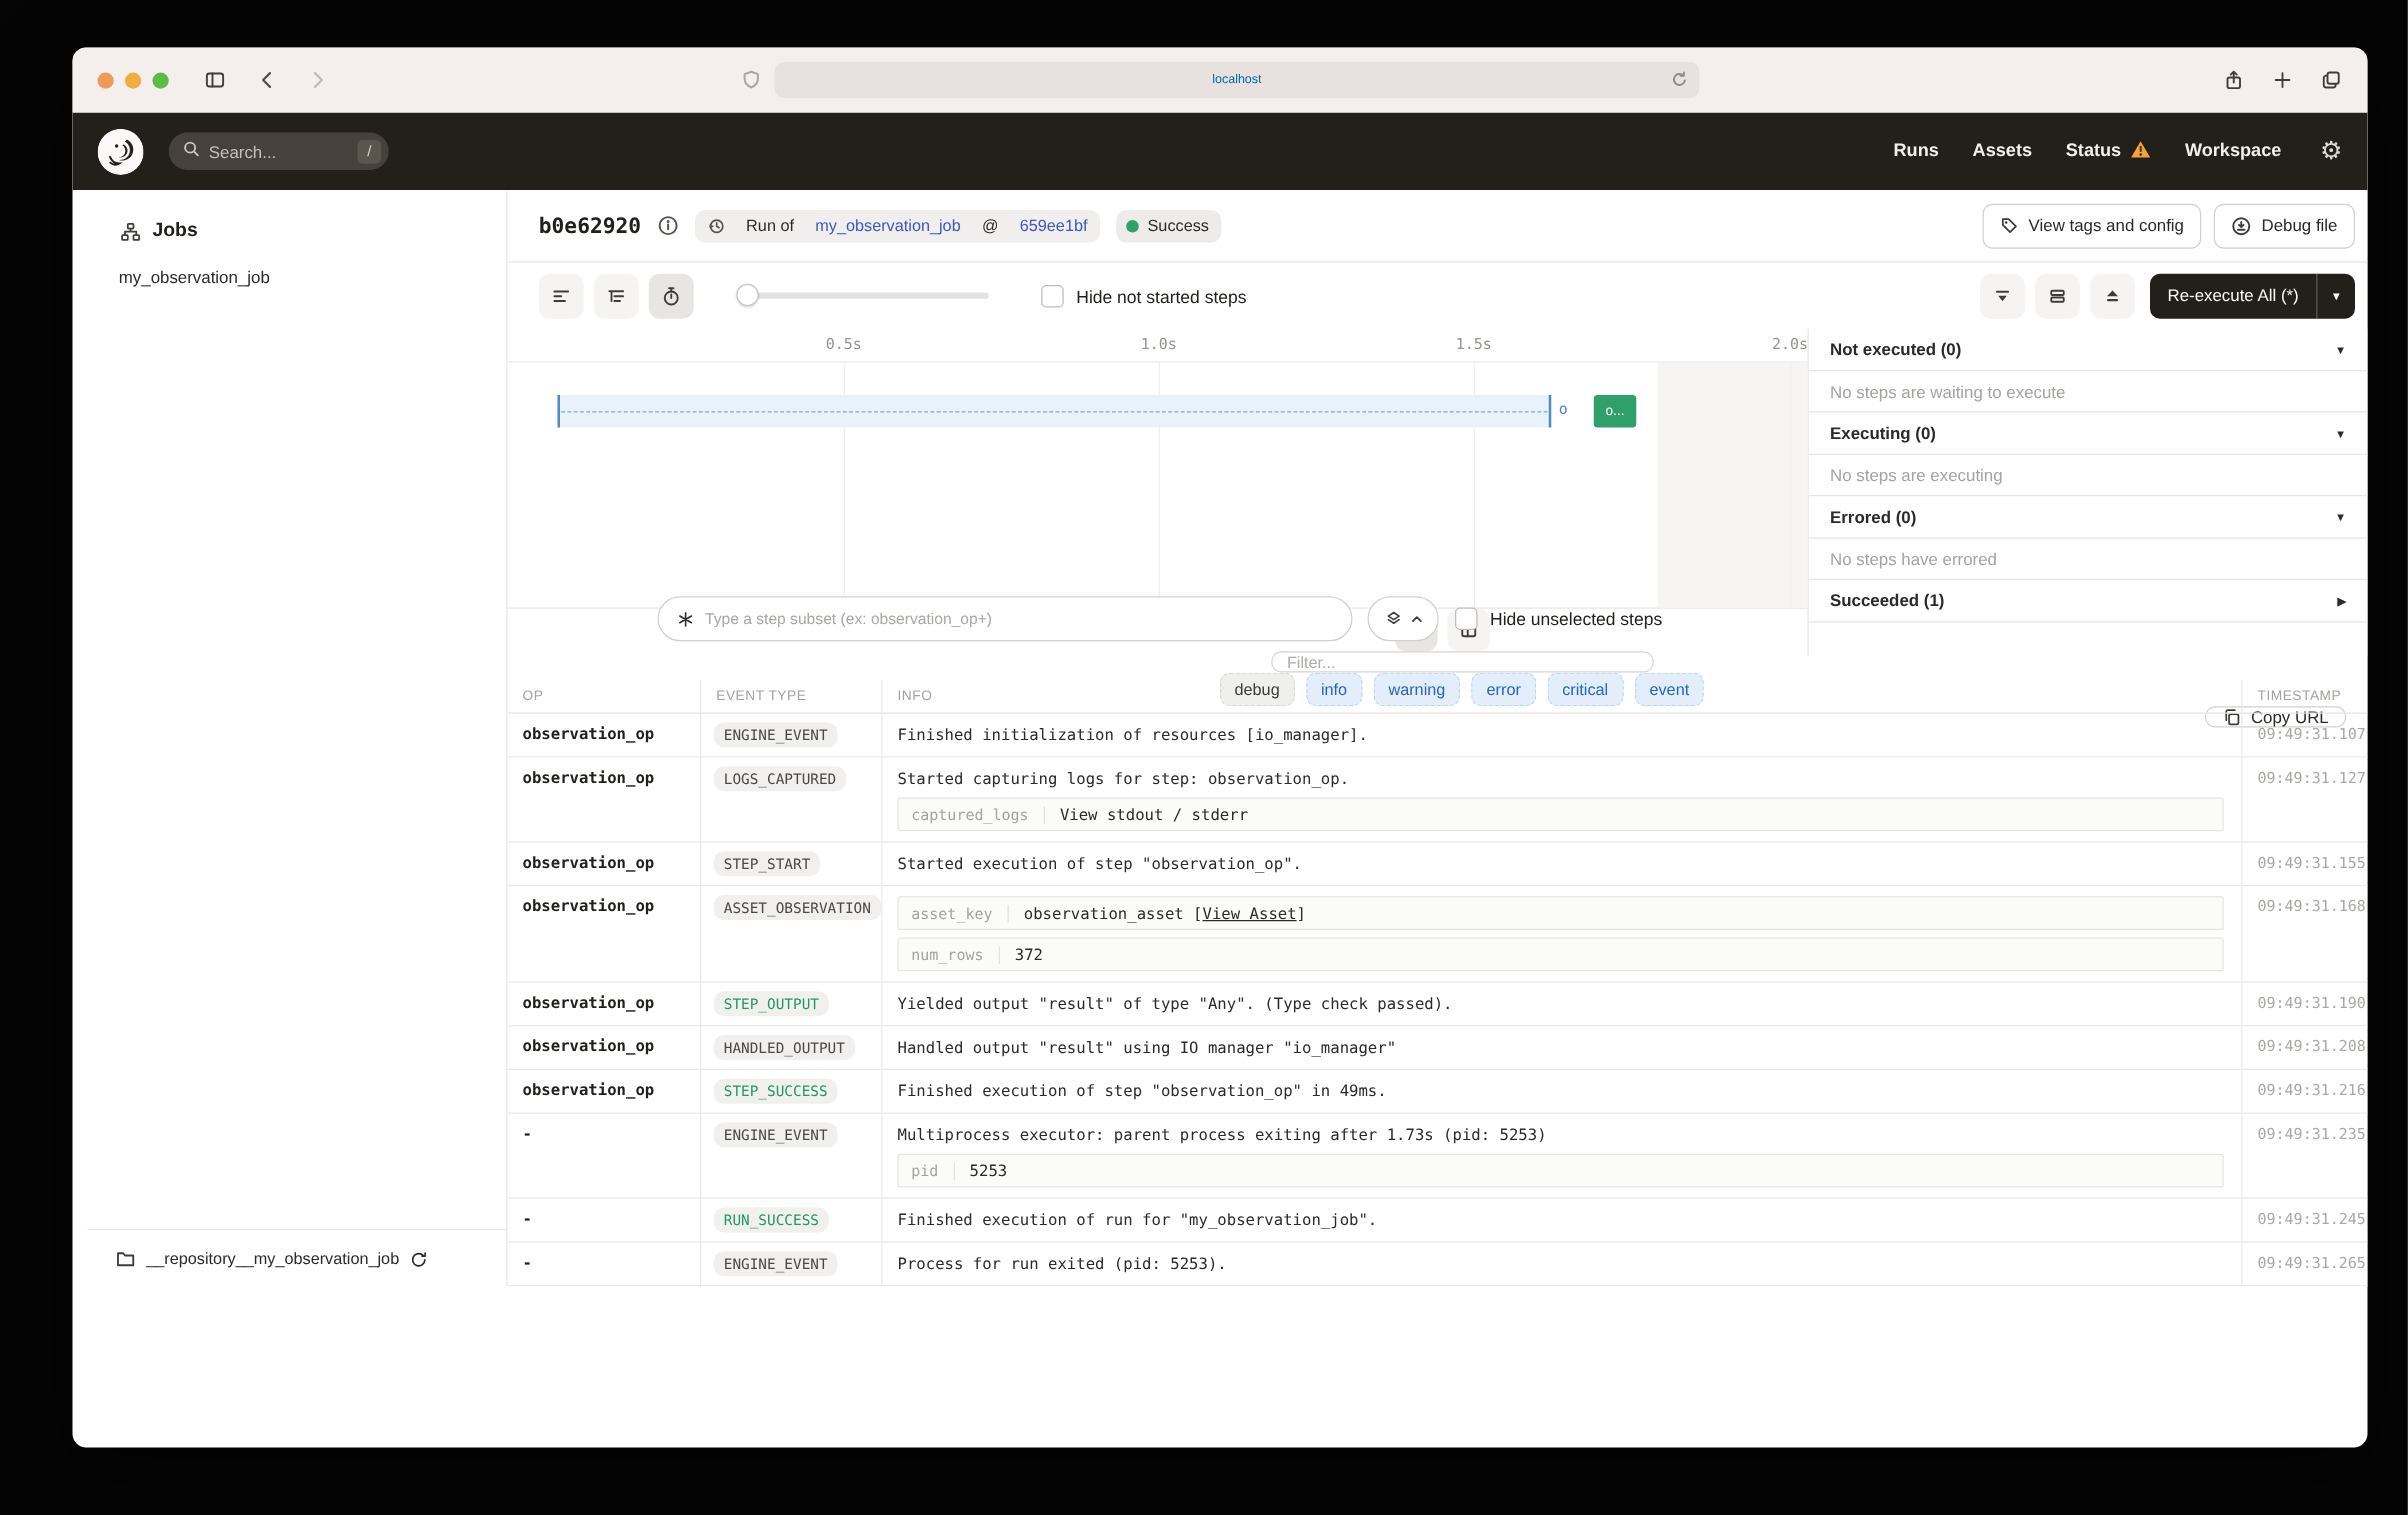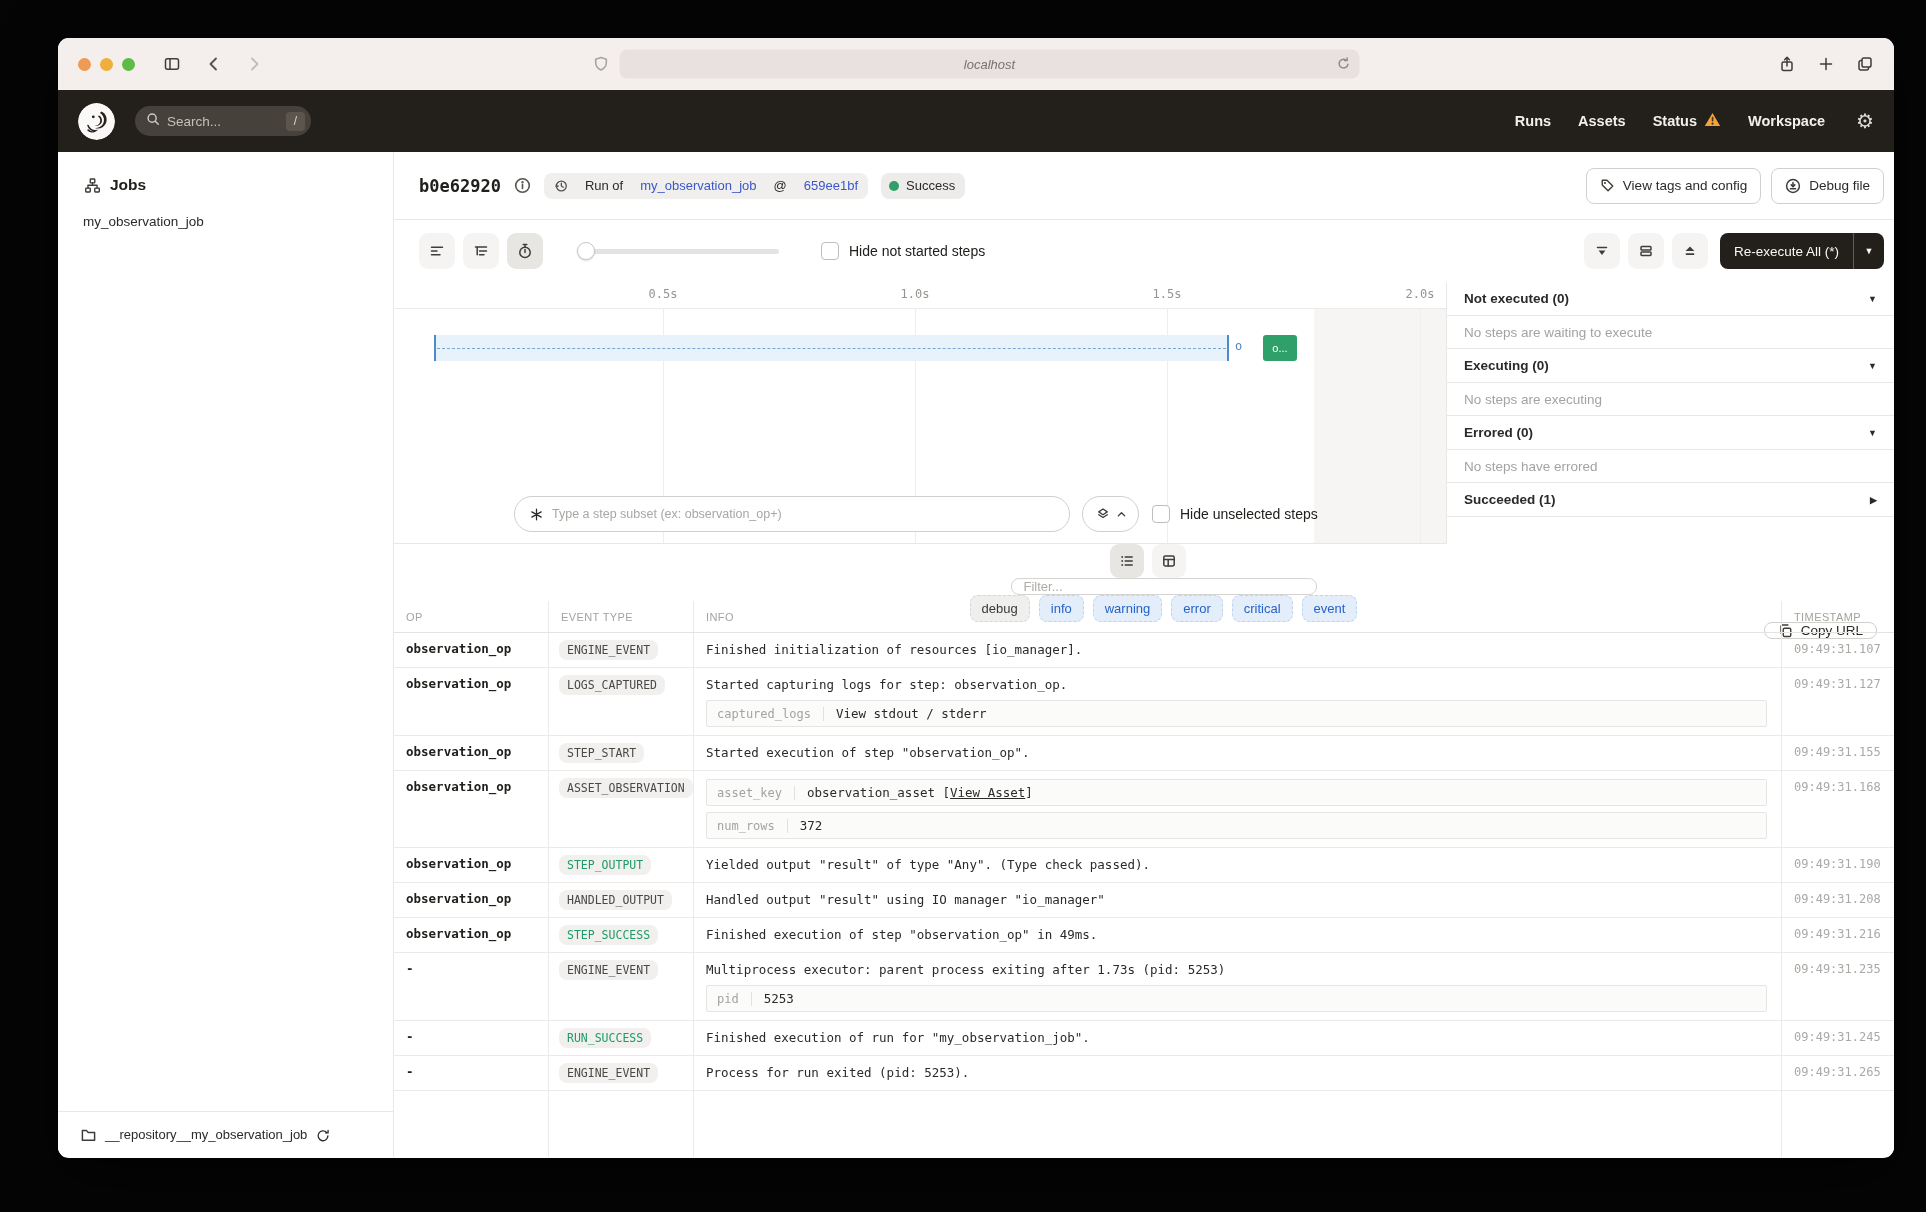--- a/index.html
+++ b/index.html
@@ -12,37 +12,37 @@
 
   
   .chrome { height:52px; background:#F4EEEC; display:flex; align-items:center; padding:0 20px; position:relative; }
   .lights { display:flex; gap:9px; }
   .light { width:13px; height:13px; border-radius:50%; }
   .l1 { background:#ED9B57; } .l2 { background:#EFAE3E; } .l3 { background:#5FBB49; }
   .chrome-ic { color:#8F8B88; display:flex; align-items:center; justify-content:center; }
   .chrome svg { display:block; }
   .url-wrap { position:absolute; left:50%; top:50%; transform:translate(-50%,-50%); display:flex; align-items:center; gap:10px; }
   .url-pill { width:740px; height:29px; background:#E8E1DF; border-radius:8px; display:flex; align-items:center; justify-content:center; position:relative; }
-  .url-text { font-size:13px; color:#737373;font-style:italic; }
+  .url-text { font-size:10px; color:#0369a1; }
   .reload { position:absolute; right:8px; top:6px; }
   .chrome-right { margin-left:auto; display:flex; align-items:center; gap:22px; }
 
   
   .nav { height:62px; background:#231F1B; display:flex; align-items:center; padding:0 20px; }
   .logo { width:37px; height:37px; border-radius:50%; overflow:hidden; flex:0 0 auto; }
   .searchpill { margin-left:20px; width:176px; height:30px; border-radius:15px; background:#47413B; display:flex; align-items:center; padding:0 6px 0 11px; gap:7px; }
   .searchpill input { flex:1; min-width:0; background:transparent; border:none; outline:none; color:#E8E4DF; font-size:13.5px; }
   .searchpill input::placeholder { color:#C4C0BA; }
   .slashkey { width:19px; height:19px; border-radius:4px; background:#5B554E; color:#D8D4CF; font-size:12px; display:flex; align-items:center; justify-content:center; }
   .navlinks { margin-left:auto; display:flex; align-items:center; gap:27px; }
   .navlink { color:#F2F0EC; font-size:14.5px; font-weight:600; display:flex; align-items:center; gap:7px; cursor:pointer; }
   .gear { color:#DDD9D4; font-size:20px; line-height:1; margin-left:4px; }
 
   
-  .content { display:flex; height:1005px; }
+  .content { display:flex; height:877px;margin-left:12px; }
   .sidebar { width:336px; border-right:1px solid #E8E7E5; position:relative; background:#fff; flex:0 0 auto; }
   .sb-head { display:flex; align-items:center; gap:9px; padding:24px 0 0 26px; font-size:15.5px; font-weight:700; color:#21201D; }
   .sb-item { padding:20px 0 0 25px; font-size:13.5px; color:#2B2A28; cursor:pointer; }
   .sb-foot { position:absolute; bottom:0; left:0; right:0; height:46px; border-top:1px solid #E8E7E5; display:flex; align-items:center; gap:9px; padding:0 22px; }
   .sb-foot-label { font-size:13px; color:#2B2A28; }
   .main { flex:1; display:flex; flex-direction:column; background:#fff; min-width:0; }
 
   
   .runhdr { height:68px; border-bottom:1px solid #E8E7E5; display:flex; align-items:center; padding:0 10px 0 25px; gap:13px; }
   .runid { font-size:17px; font-weight:700; color:#21201D; }

